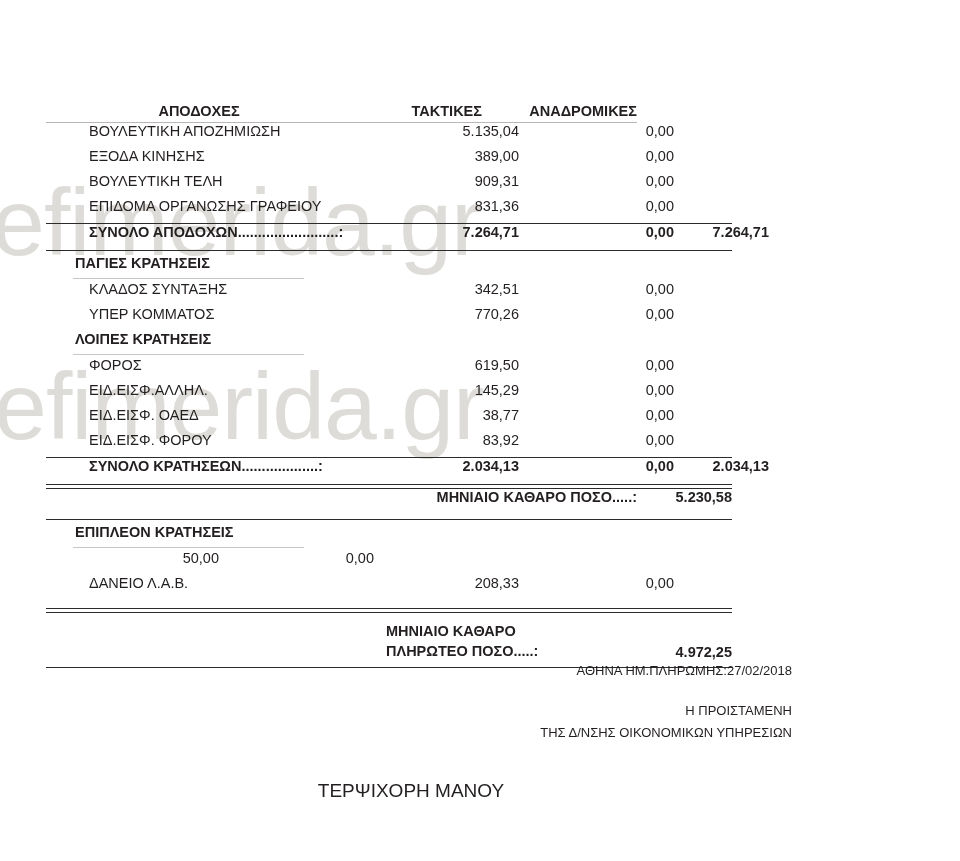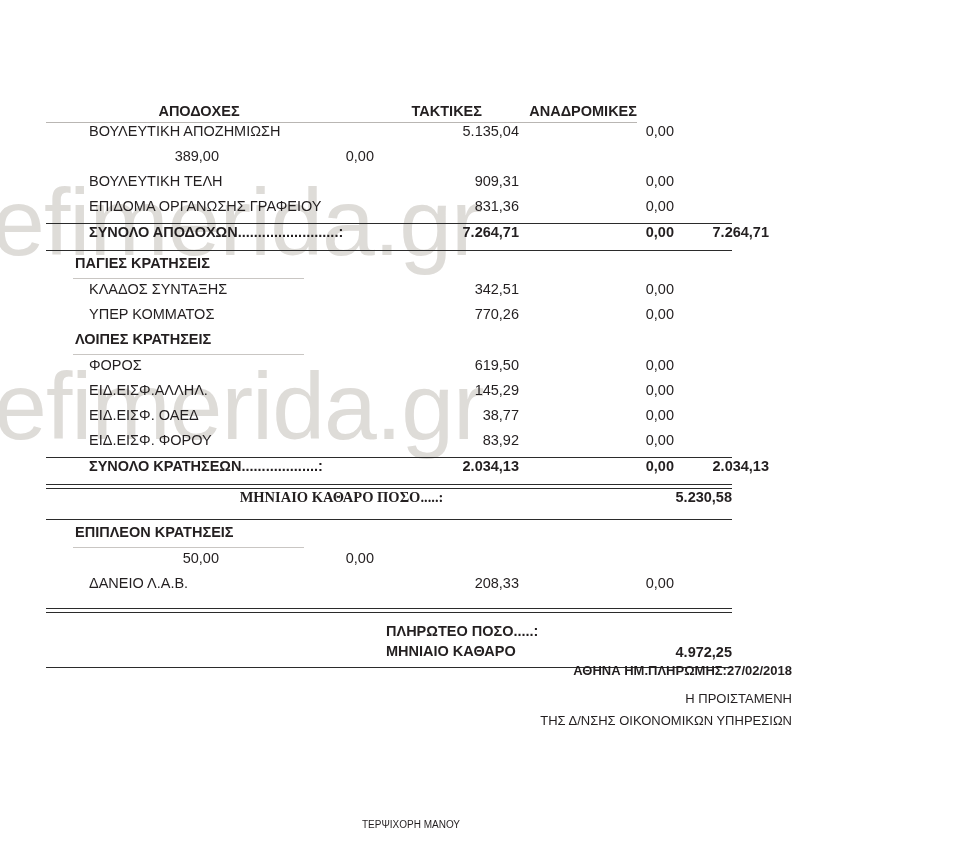--- a/index.html
+++ b/index.html
@@ -146,23 +146,22 @@
   .net-row {
     display: flex;
     align-items: baseline;
     height: 30px;
     font-size: 14.5px;
     font-weight: bold;
   }
   .net-label {
     width: 591px;
     flex: 0 0 591px;
-    text-align: center;
+    text-align: right;
     padding-right: 0;
-    font-family: Liberation Serif, serif;
   }
   .net-val {
     width: 95px;
     flex: 0 0 95px;
     text-align: right;
   }
 
   
   .pay-block {
     display: flex;
@@ -194,25 +193,25 @@
     top: 660px;
     width: 760px;
     font-size: 13px;
   }
   .foot-line {
     text-align: right;
     padding-right: 14px;
     line-height: 22px;
     white-space: nowrap;
   }
-  .foot-date { margin-bottom: 6px; font-weight: bold; }
+  .foot-date { margin-bottom: 18px; }
   .foot-sig {
     text-align: center;
-    font-size: 10px;
-    margin-top: 87px;
+    font-size: 19px;
+    margin-top: 36px;
     padding-right: 30px;
     white-space: nowrap;
   }
 </style>
 </head>
 <body>
 
 <div class="watermark-layer">
   <div class="wm wm-top">iefimerida.gr</div>
   <div class="wm wm-bot">iefimerida.gr</div>
@@ -229,20 +228,21 @@
       <div class="c-c"></div>
     </div>
 
     <div class="row">
       <div class="c-label">ΒΟΥΛΕΥΤΙΚΗ ΑΠΟΖΗΜΙΩΣΗ</div>
       <div class="c-a">5.135,04</div>
       <div class="c-b">0,00</div>
       <div class="c-c"></div>
     </div>
     <div class="row">
+      <div class="c-label">ΕΞΟΔΑ ΚΙΝΗΣΗΣ</div>
       <div class="c-a">389,00</div>
       <div class="c-b">0,00</div>
       <div class="c-c"></div>
     </div>
     <div class="row">
       <div class="c-label">ΒΟΥΛΕΥΤΙΚΗ ΤΕΛΗ</div>
       <div class="c-a">909,31</div>
       <div class="c-b">0,00</div>
       <div class="c-c"></div>
     </div>
@@ -338,22 +338,22 @@
       <div class="c-a">208,33</div>
       <div class="c-b">0,00</div>
       <div class="c-c"></div>
     </div>
 
     <div class="spacer-8"></div>
     <div class="rule-double"></div>
 
     <div class="pay-block">
       <div class="pay-label">
+        <div>ΜΗΝΙΑΙΟ ΚΑΘΑΡΟ</div>
         <div>ΠΛΗΡΩΤΕΟ ΠΟΣΟ.....:</div>
-        <div>ΜΗΝΙΑΙΟ ΚΑΘΑΡΟ</div>
       </div>
       <div class="pay-val">4.972,25</div>
     </div>
 
     <div class="rule"></div>
 
   </div>
 
   <div class="footer">
     <div class="foot-line foot-date">ΑΘΗΝΑ ΗΜ.ΠΛΗΡΩΜΗΣ:27/02/2018</div>

